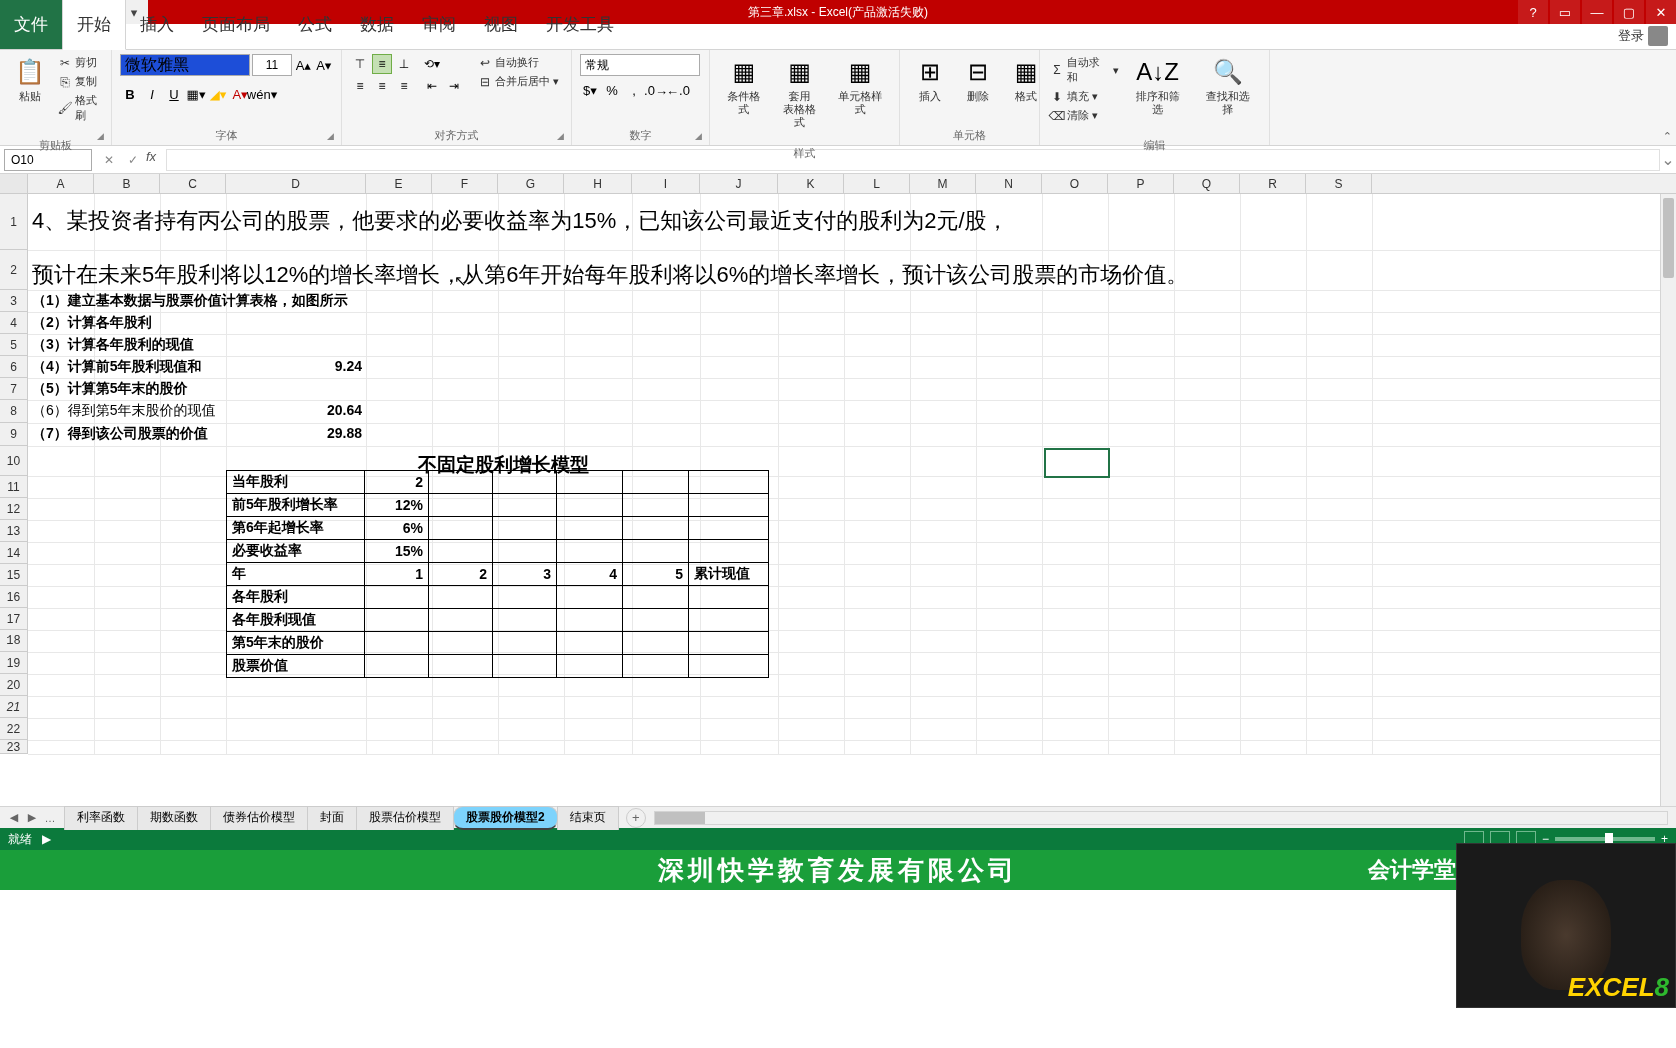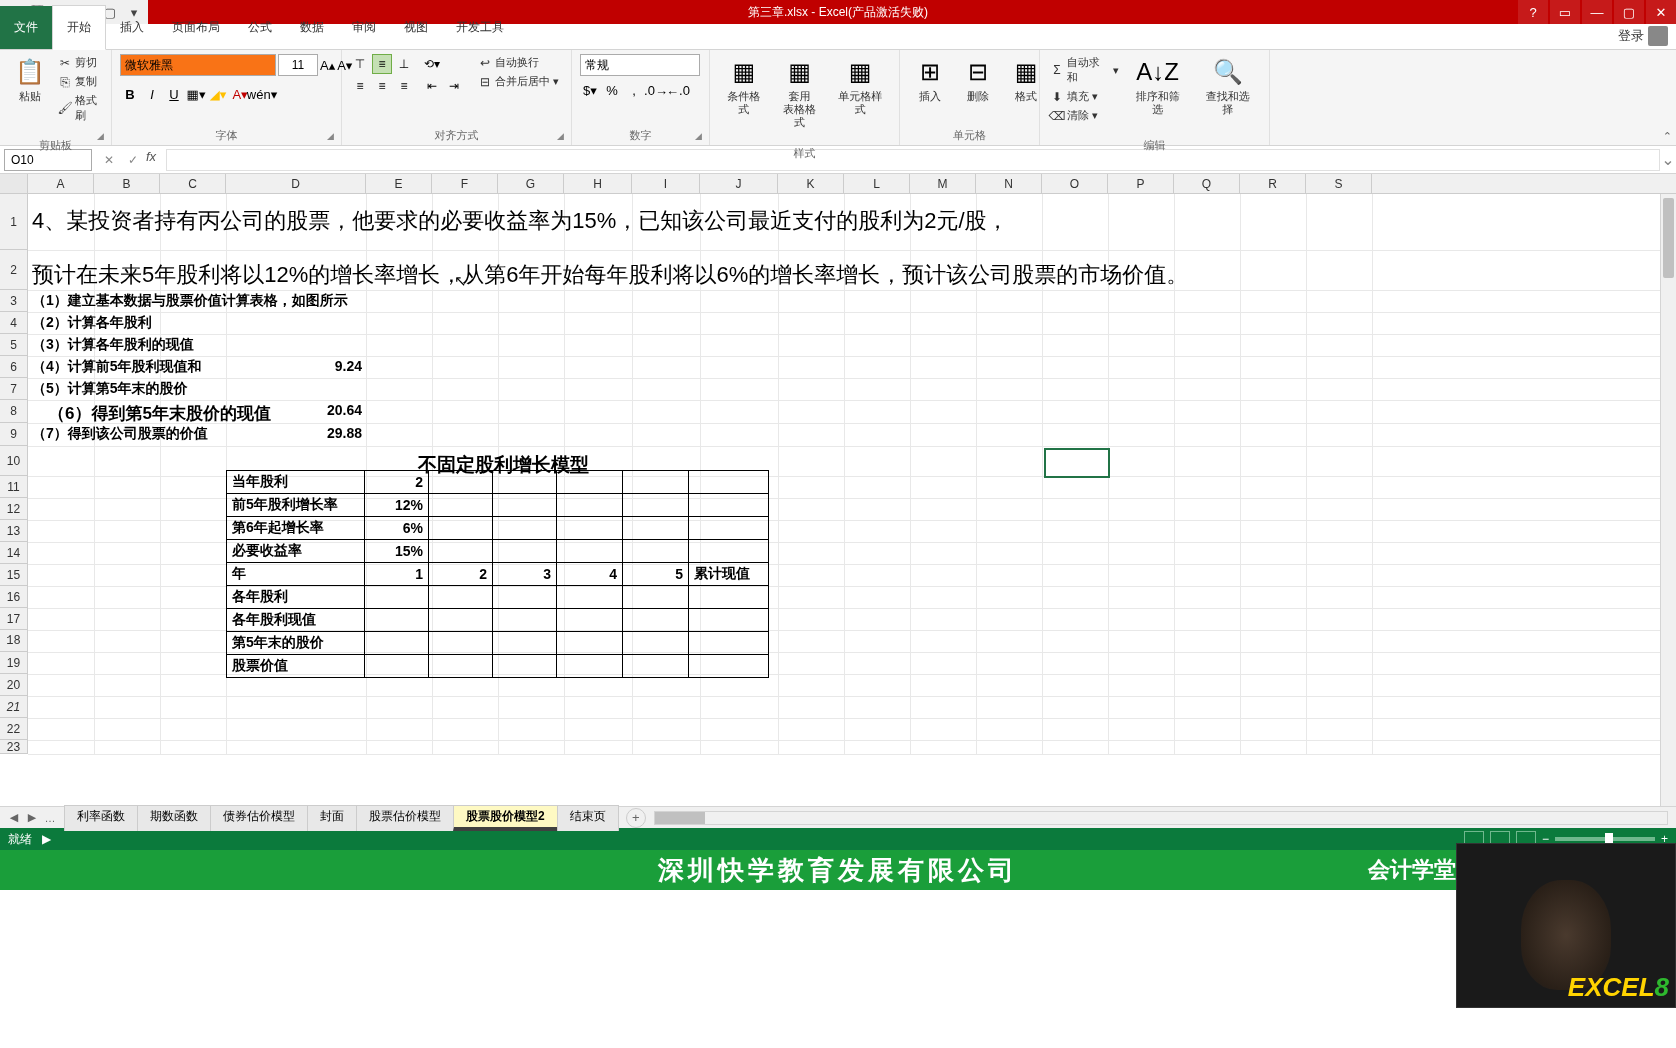--- a/index.html
+++ b/index.html
@@ -8,40 +8,40 @@
 
 .title-bar { background: #c00000; height: 24px; display: flex; align-items: center; position: relative; }
 .qat { display: flex; align-items: center; gap: 8px; padding: 0 6px; background: #f0f0f0; height: 24px; }
 .qat-icon { width: 16px; height: 16px; display: inline-flex; align-items: center; justify-content: center; font-size: 13px; color: #444; cursor: pointer; }
 .title-text { position: absolute; left: 50%; transform: translateX(-50%); color: #fff; font-size: 12px; }
 .window-controls { position: absolute; right: 0; display: flex; gap: 2px; height: 24px; }
 .win-btn { width: 30px; height: 24px; display: flex; align-items: center; justify-content: center; color: #fff; font-size: 13px; cursor: pointer; background: rgba(255,255,255,0.1); }
 
 
 .menu-bar { background: #fff; height: 26px; display: flex; align-items: flex-end; border-bottom: 1px solid #d4d4d4; position: relative; }
-.menu-tab { padding: 13px 14px; font-size: 12px; color: #333; cursor: pointer; }
+.menu-tab { padding: 13px 14px; font-size: 17px; color: #333; cursor: pointer; }
 .menu-tab.file { background: #217346; color: #fff; }
 .menu-tab.active { border: 1px solid #d4d4d4; border-bottom: 1px solid #fff; background: #fff; margin-bottom: -1px; }
 .login-tab { position: absolute; right: 8px; top: 2px; font-size: 13px; color: #333; display: flex; align-items: center; gap: 4px; }
 .avatar { width: 20px; height: 20px; background: #888; border-radius: 2px; }
 
 
 .ribbon { background: #f5f5f5; height: 96px; display: flex; border-bottom: 1px solid #d4d4d4; position: relative; }
 .ribbon-group { border-right: 1px solid #e0e0e0; padding: 4px 8px 2px 8px; display: flex; flex-direction: column; justify-content: space-between; position: relative; }
 .group-label { font-size: 11px; color: #666; text-align: center; margin-top: 14px; }
 .group-content { display: flex; align-items: flex-start; gap: 4px; flex: 1; }
 .big-btn { display: flex; flex-direction: column; align-items: center; gap: 2px; cursor: pointer; padding: 2px 6px; }
 .big-btn-icon { width: 32px; height: 32px; display: flex; align-items: center; justify-content: center; font-size: 24px; }
 .big-btn-label { font-size: 11px; color: #333; text-align: center; line-height: 1.2; }
 .small-btns { display: flex; flex-direction: column; gap: 2px; }
 .small-btn { font-size: 11px; color: #333; display: flex; align-items: center; gap: 3px; cursor: pointer; padding: 1px 2px; }
 .small-icon { width: 14px; height: 14px; display: inline-flex; align-items: center; justify-content: center; font-size: 12px; }
 
 .font-row { display: flex; align-items: center; gap: 2px; margin-bottom: 4px; }
-.font-select { width: 156px; height: 22px; border: 1px solid #ababab; font-size: 12px; padding: 0 4px; background: #f97316; }
+.font-select { width: 130px; height: 22px; border: 1px solid #ababab; font-size: 16px; padding: 0 4px; background: #1d4ed8; }
 .size-select { width: 40px; height: 22px; border: 1px solid #ababab; font-size: 12px; padding: 0 4px; background: #fff; text-align: center; }
 .style-btn { width: 20px; height: 20px; display: inline-flex; align-items: center; justify-content: center; cursor: pointer; font-size: 13px; }
 
 .align-group { display: flex; flex-direction: column; gap: 2px; }
 .align-row { display: flex; gap: 2px; }
 .align-btn { width: 20px; height: 20px; display: inline-flex; align-items: center; justify-content: center; cursor: pointer; font-size: 12px; border: 1px solid transparent; }
 .align-btn.active { background: #c5e0b4; border: 1px solid #70ad47; }
 
 .number-select { width: 120px; height: 22px; border: 1px solid #ababab; font-size: 12px; padding: 0 4px; background: #fff; }
 
@@ -69,21 +69,21 @@
 
 .vscroll { position: absolute; right: 0; top: 20px; width: 16px; bottom: 0; background: #f0f0f0; border-left: 1px solid #d4d4d4; }
 .vscroll-thumb { position: absolute; top: 4px; left: 2px; right: 2px; height: 80px; background: #c0c0c0; border-radius: 2px; }
 
 
 .sheet-bar { height: 22px; display: flex; align-items: center; background: #f0f0f0; border-top: 1px solid #d4d4d4; }
 .sheet-nav { display: flex; gap: 2px; padding: 0 6px; }
 .sheet-nav-btn { width: 16px; height: 16px; display: flex; align-items: center; justify-content: center; font-size: 11px; color: #666; cursor: pointer; }
 .sheet-tabs { display: flex; }
 .sheet-tab { padding: 2px 12px; font-size: 12px; border: 1px solid #ccc; border-bottom: none; background: #e8e8e8; cursor: pointer; margin-right: -1px; }
-.sheet-tab.active { background: #fef9c3; border-bottom: 4px solid #404040; font-weight: bold; }
+.sheet-tab.active { background: #7dd3fc; border-bottom: 2px solid #404040; font-weight: bold; border-radius: 10px; }
 .add-sheet { width: 20px; height: 20px; display: flex; align-items: center; justify-content: center; border: 1px solid #ccc; border-radius: 10px; font-size: 13px; color: #666; cursor: pointer; margin-left: 8px; }
 .hscroll { flex: 1; height: 14px; margin: 0 8px; background: #f0f0f0; position: relative; border: 1px solid #d4d4d4; }
 .hscroll-thumb { position: absolute; left: 0; top: 0; bottom: 0; width: 50px; background: #c0c0c0; }
 
 
 .status-bar { height: 22px; background: #0b7a3c; display: flex; align-items: center; padding: 0 8px; color: #fff; font-size: 12px; justify-content: space-between; }
 .status-right { display: flex; align-items: center; gap: 6px; }
 .view-btn { width: 20px; height: 16px; border: 1px solid #6fb88d; cursor: pointer; }
 .zoom-slider { width: 100px; height: 4px; background: #6fb88d; position: relative; }
 .zoom-thumb { position: absolute; left: 50%; top: -4px; width: 8px; height: 12px; background: #fff; }
@@ -386,21 +386,21 @@
     <div class="cells" id="cells-area">
 
       <div style="position:absolute;left:4px;top:12px;font-size:22px;font-weight:normal">4、某投资者持有丙公司的股票，他要求的必要收益率为15%，已知该公司最近支付的股利为2元/股，</div>
       <div style="position:absolute;left:4px;top:66px;font-size:22px">预计在未来5年股利将以12%的增长率增长，从第6年开始每年股利将以6%的增长率增长，预计该公司股票的市场价值。</div>
       <div style="position:absolute;left:4px;top:98px;font-size:14px;font-weight:bold">（1）建立基本数据与股票价值计算表格，如图所示</div>
       <div style="position:absolute;left:4px;top:120px;font-size:14px;font-weight:bold">（2）计算各年股利</div>
       <div style="position:absolute;left:4px;top:142px;font-size:14px;font-weight:bold">（3）计算各年股利的现值</div>
       <div style="position:absolute;left:4px;top:164px;font-size:14px;font-weight:bold">（4）计算前5年股利现值和</div>
       <div style="position:absolute;left:298px;top:164px;font-size:14px;font-weight:bold;text-align:right;width:36px">9.24</div>
       <div style="position:absolute;left:4px;top:186px;font-size:14px;font-weight:bold">（5）计算第5年末的股价</div>
-      <div style="position:absolute;left:20px;top:208px;font-size:17px;font-weight:bold">（6）得到第5年末股价的现值</div>
+      <div style="position:absolute;left:4px;top:208px;font-size:14px;font-weight:normal">（6）得到第5年末股价的现值</div>
       <div style="position:absolute;left:290px;top:208px;font-size:14px;font-weight:bold;text-align:right;width:44px">20.64</div>
       <div style="position:absolute;left:4px;top:231px;font-size:14px;font-weight:bold">（7）得到该公司股票的价值</div>
       <div style="position:absolute;left:290px;top:231px;font-size:14px;font-weight:bold;text-align:right;width:44px">29.88</div>
       <div style="position:absolute;left:390px;top:258px;font-size:19px;font-weight:bold">不固定股利增长模型</div>
 
       <table class="data-table" style="left:198px;top:276px">
         <tbody>
             <tr>
               <td style="width:138px">当年股利</td>
               <td class="r" style="width:64px">2</td>

